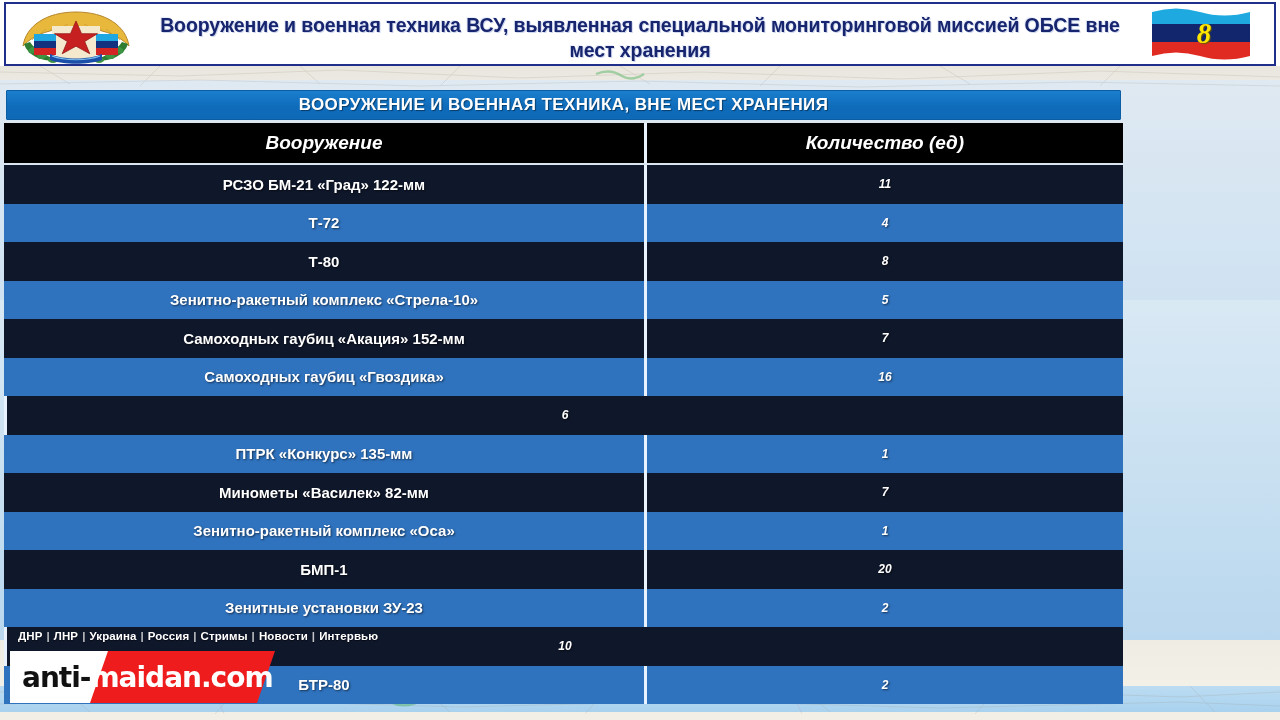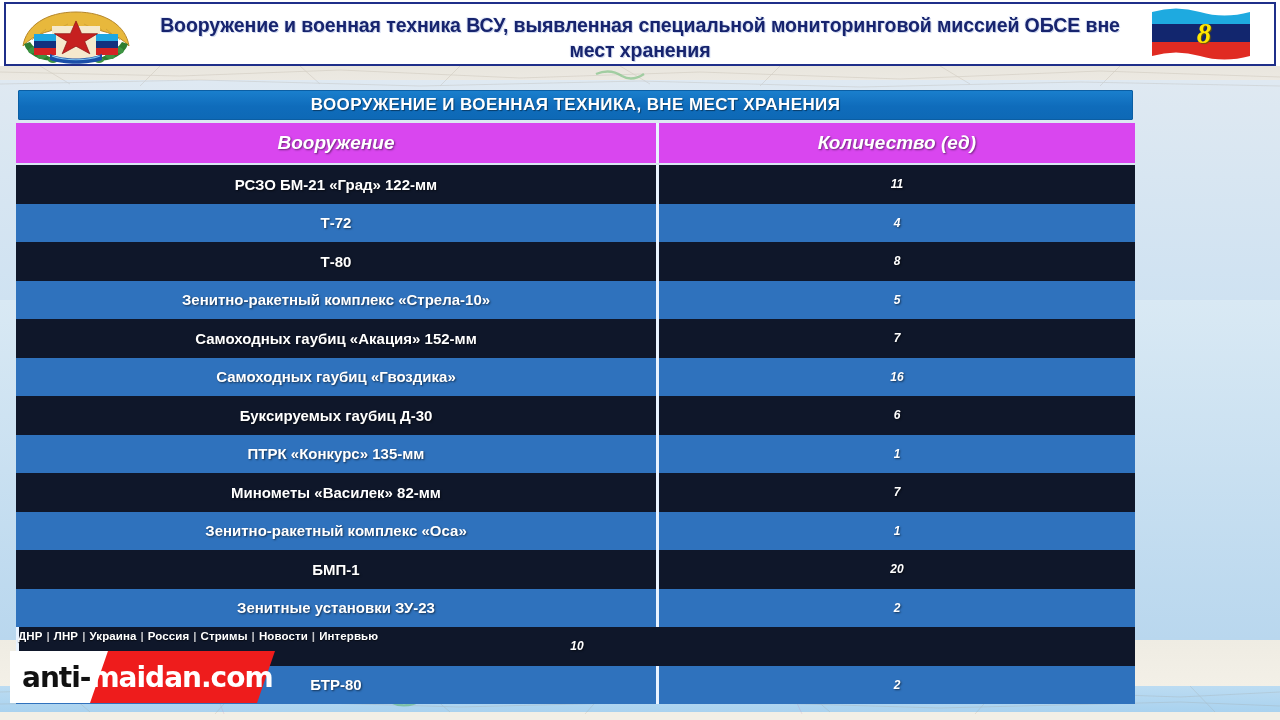--- a/index.html
+++ b/index.html
@@ -86,21 +86,21 @@
     color: #ffe600;
     text-shadow: 1px 1px 1px #6b5a00;
     font-family: "Liberation Serif", "DejaVu Serif", serif;
     font-style: italic;
     pointer-events: none;
   }
 
   
   .table-wrap {
     position: absolute;
-    left: 16px; top: 90px;
+    left: 4px; top: 90px;
     width: 1119px;
     z-index: 4;
   }
 
   .table-title {
     height: 30px;
     margin: 0 2px 3px 2px;
     background: linear-gradient(180deg, #1a7fcd 0%, #0f6cbb 55%, #0e69b6 100%);
     color: #ffffff;
     font-size: 17px;
@@ -111,21 +111,21 @@
     justify-content: center;
     text-shadow: 1px 1px 1px rgba(0,0,0,.45);
     border: 1px solid #0b5ea3;
     box-sizing: border-box;
     border-radius: 1px;
   }
 
   .thead {
     display: flex;
     height: 40px;
-    background: #d946ef;
+    background: #000000;
     margin-bottom: 2px;
   }
   .th {
     display: flex;
     align-items: center;
     justify-content: center;
     color: #ffffff;
     font-size: 19px;
     font-weight: bold;
     font-style: italic;
@@ -331,21 +331,20 @@
         </div>
         <div class="row odd">
           <div class="cell cell-name">Самоходных гаубиц «Акация» 152-мм</div>
           <div class="cell cell-qty">7</div>
         </div>
         <div class="row even">
           <div class="cell cell-name">Самоходных гаубиц «Гвоздика»</div>
           <div class="cell cell-qty">16</div>
         </div>
         <div class="row odd">
-          <div class="cell cell-name">Буксируемых гаубиц Д-30</div>
           <div class="cell cell-qty">6</div>
         </div>
         <div class="row even">
           <div class="cell cell-name">ПТРК «Конкурс» 135-мм</div>
           <div class="cell cell-qty">1</div>
         </div>
         <div class="row odd">
           <div class="cell cell-name">Минометы «Василек» 82-мм</div>
           <div class="cell cell-qty">7</div>
         </div>

